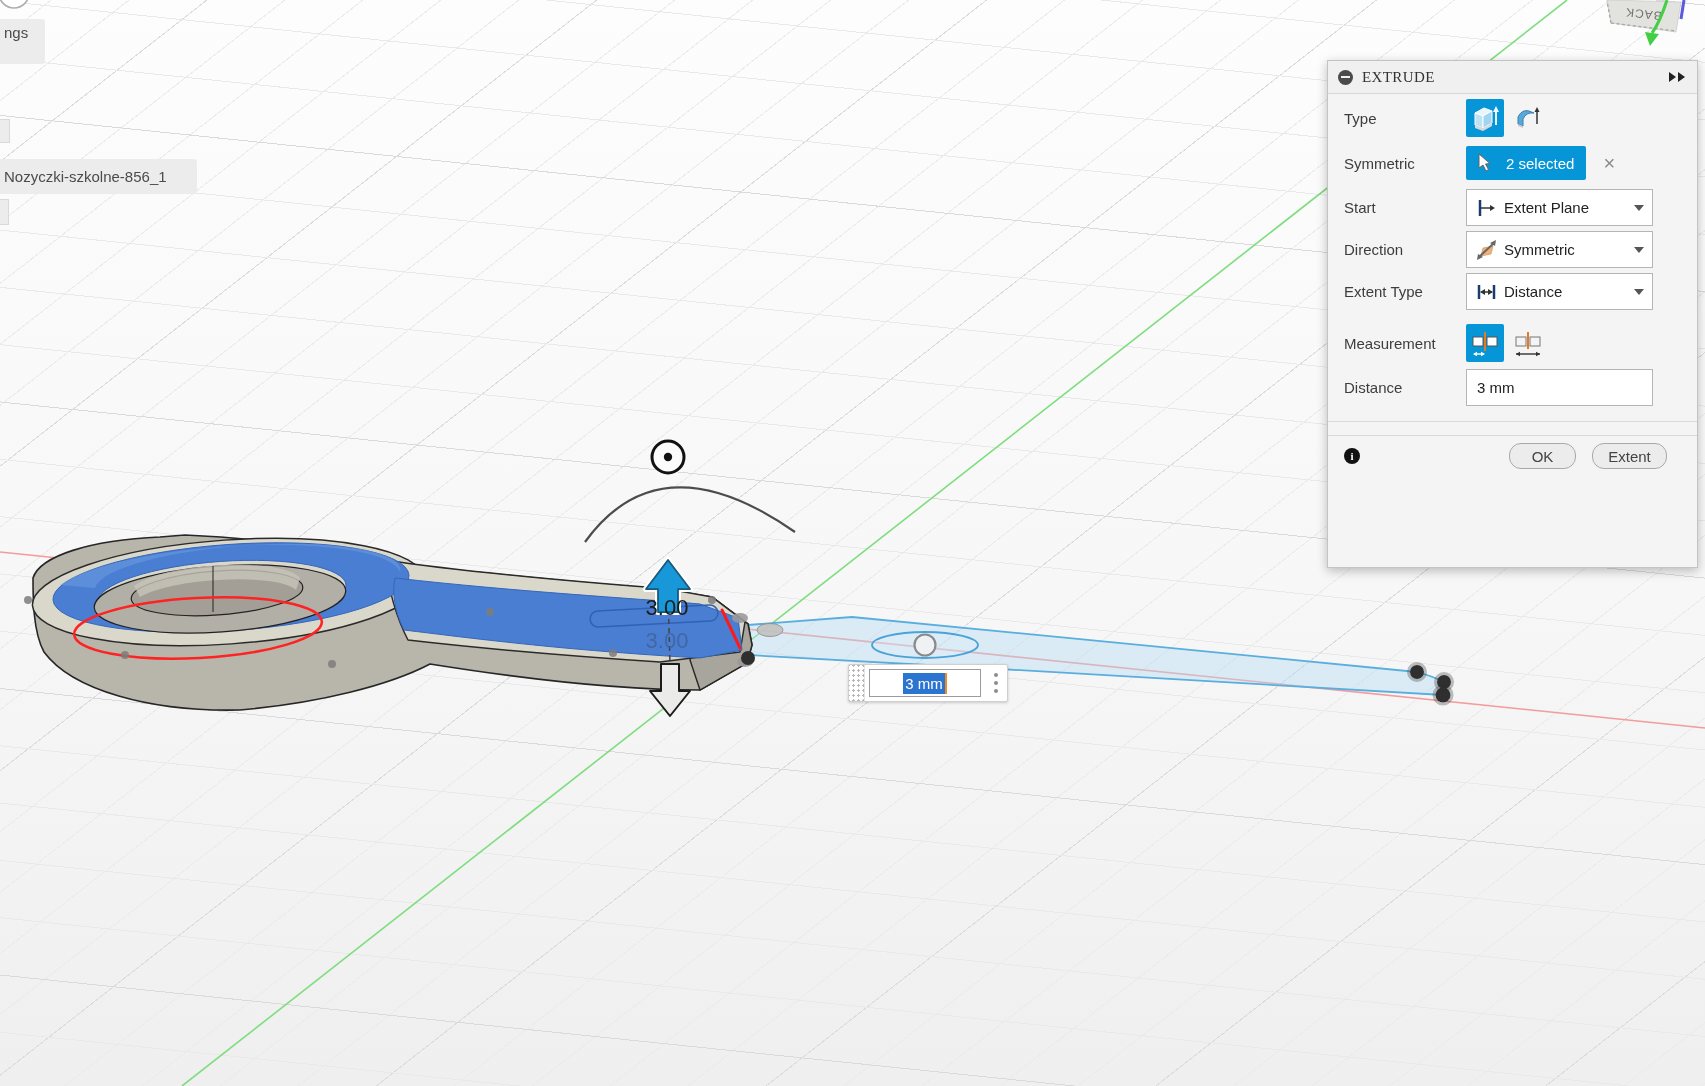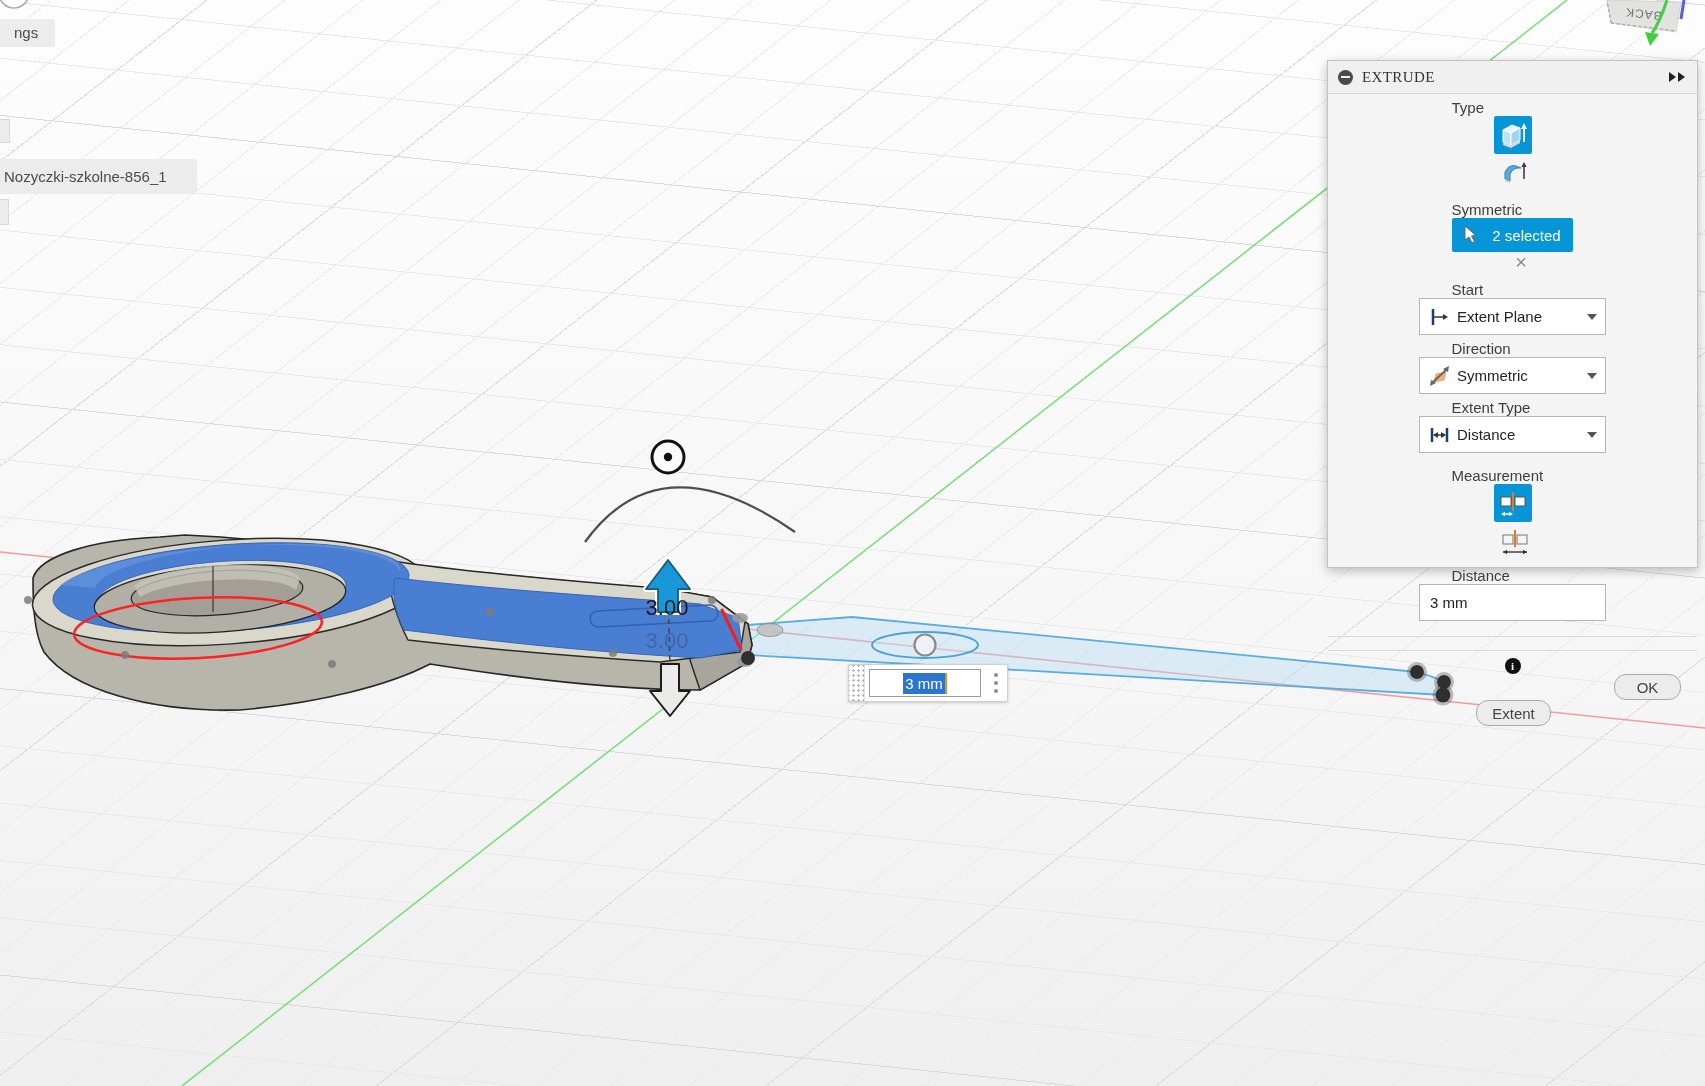--- a/index.html
+++ b/index.html
@@ -35,37 +35,37 @@
     background-image:radial-gradient(#b7b7b7 1px,transparent 1.3px);
     background-size:5px 5px;background-position:2px 3px;cursor:move;}
   .hud-input{flex:1;height:26px;margin:0 4px;border:1px solid #9c9c9c;background:#fff;
     display:flex;align-items:center;justify-content:center;font-size:15px;position:relative;}
   .hud-sel{background:#2b74cf;color:#fff;padding:1px 2px;line-height:19px;}
   .hud-caret{width:2px;height:21px;background:#f08c1e;}
   .hud-menu{width:22px;display:flex;flex-direction:column;align-items:center;gap:4px;cursor:pointer;}
   .hud-menu i{width:4px;height:4px;border-radius:50%;background:#8d8d8d;}
   
   .frag{position:absolute;background:#ececec;color:#4b4b4b;font-size:15px;z-index:3;}
-  .frag-ngs{left:0;top:19px;width:41px;height:28px;line-height:28px;padding-left:14px;border-radius:0 3px 3px 0;}
+  .frag-ngs{left:0;top:19px;width:41px;height:45px;line-height:28px;padding-left:4px;border-radius:0 3px 3px 0;}
   .frag-doc{left:0;top:159px;width:193px;height:35px;line-height:35px;padding-left:4px;border-radius:0 3px 3px 0;white-space:nowrap;}
   .frag-box-a{left:0;top:119px;width:9px;height:22px;border:1px solid #d9d9d9;border-left:none;}
   .frag-box-b{left:0;top:199px;width:8px;height:24px;border:1px solid #d9d9d9;border-left:none;}
   
   .dialog{
     position:absolute;left:1327px;top:60px;width:371px;height:508px;z-index:10;
     background:#f4f4f4;border:1px solid #c3c3c3;box-shadow:0 3px 10px rgba(0,0,0,.25);
     box-sizing:border-box;font-size:15px;color:#3d3d3d;
   }
   .dlg-header{height:33px;background:#f0f0f0;border-bottom:1px solid #d6d6d6;
     display:flex;align-items:center;padding:0 10px;box-sizing:border-box;}
   .grip-circle{width:15px;height:15px;border-radius:50%;background:#4a4a4a;position:relative;flex:none;}
   .grip-circle::after{content:"";position:absolute;left:3px;top:6.5px;width:9px;height:2px;background:#f0f0f0;}
   .dlg-title{margin-left:9px;color:#333;letter-spacing:.4px;flex:1;font-family:Liberation Serif, serif;}
   .dlg-body{padding:0 16px;}
-  .row{display:flex;align-items:center;flex-direction:column;}
+  .row{display:flex;align-items:center;}
   .row .lbl{width:122px;flex:none;}
   .ctl-select,.ctl-field{width:187px;height:37px;box-sizing:border-box;background:#fff;
     border:1px solid #b5b5b5;display:flex;align-items:center;padding:0 8px;color:#222;cursor:pointer;}
   .ctl-field{cursor:text;padding-left:10px;}
   .ctl-select .txt{flex:1;padding-left:7px;}
   .caret{width:0;height:0;border-left:5px solid transparent;border-right:5px solid transparent;border-top:6px solid #555;flex:none;}
   .icon-btn{width:38px;height:38px;border-radius:2px;display:flex;align-items:center;justify-content:center;cursor:pointer;flex:none;}
   .icon-btn.sel{background:#0696d7;}
   .profiles-btn{height:34px;padding:0 12px;border-radius:2px;background:#0696d7;color:#fff;
     display:flex;align-items:center;gap:13px;cursor:pointer;}

